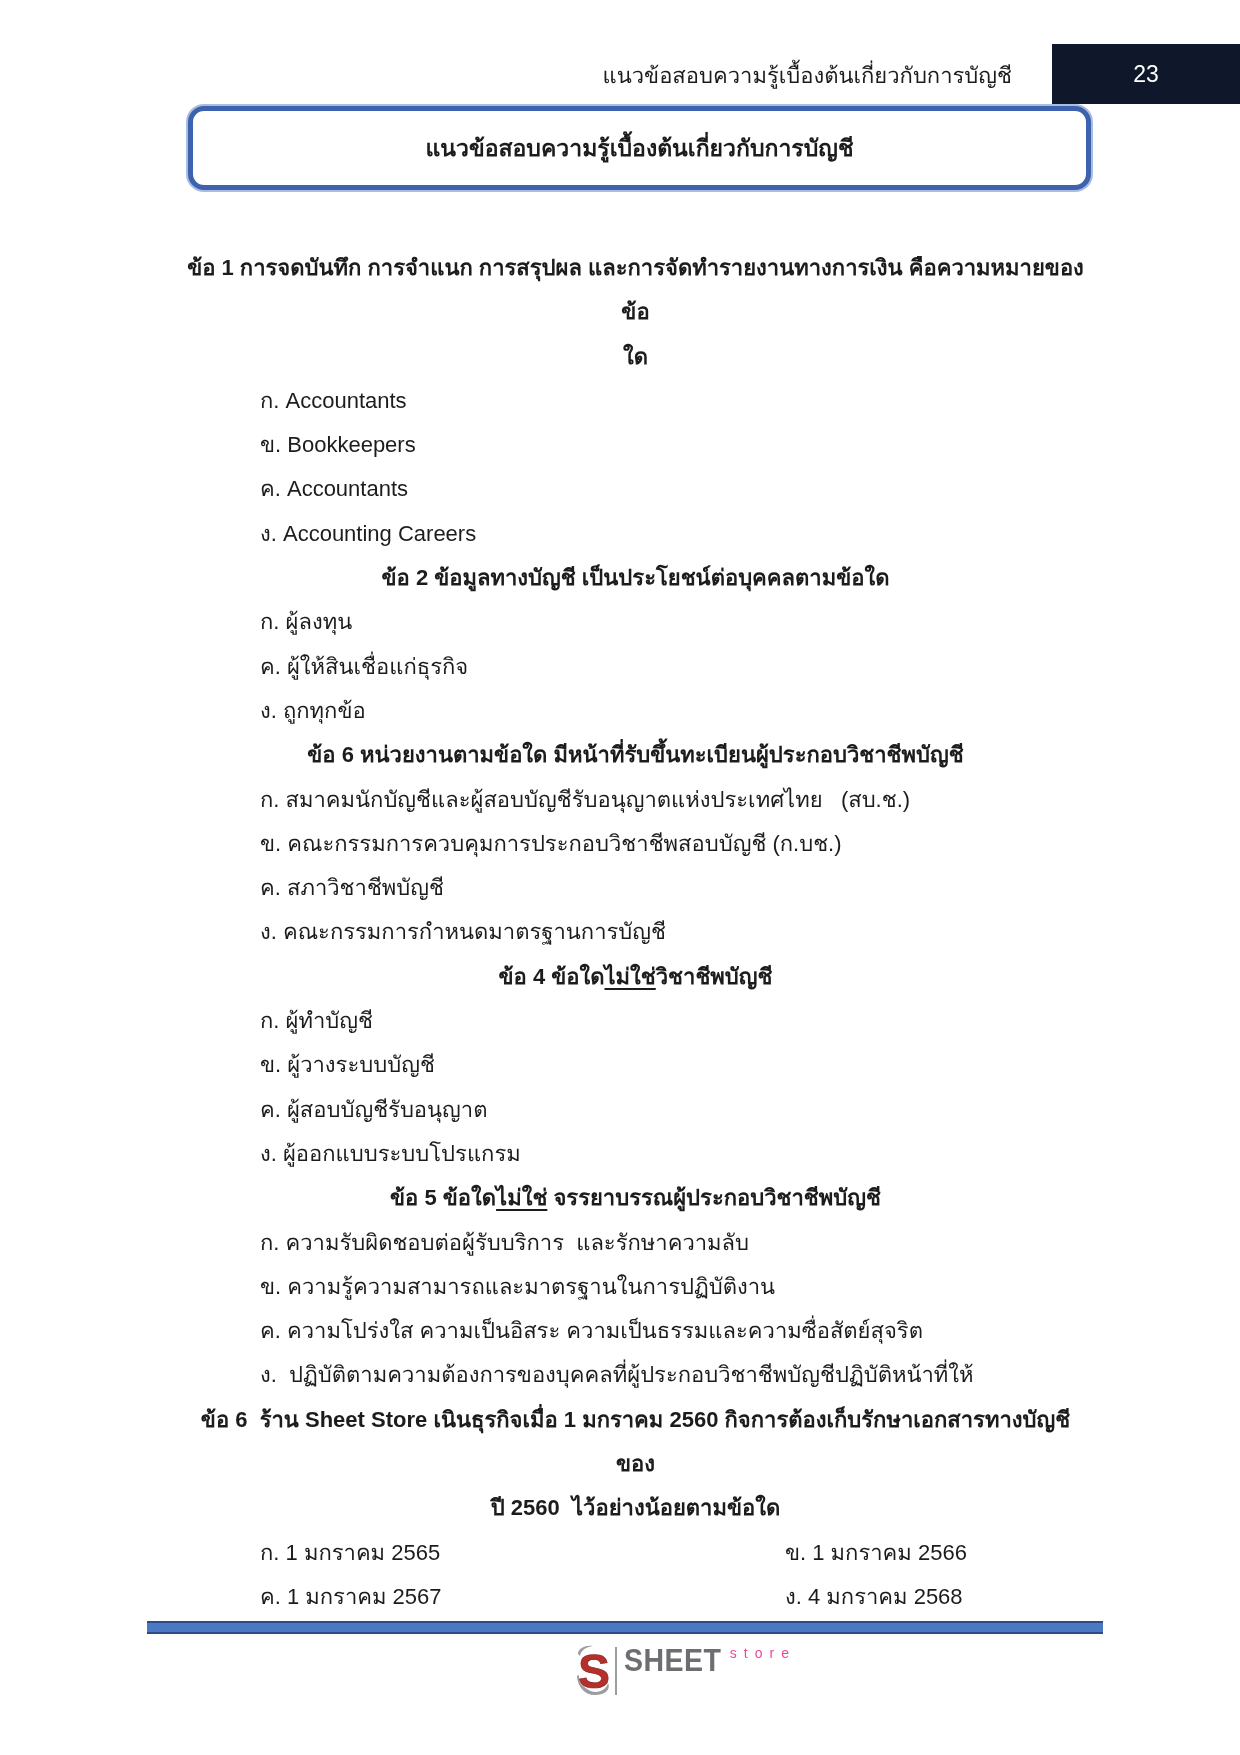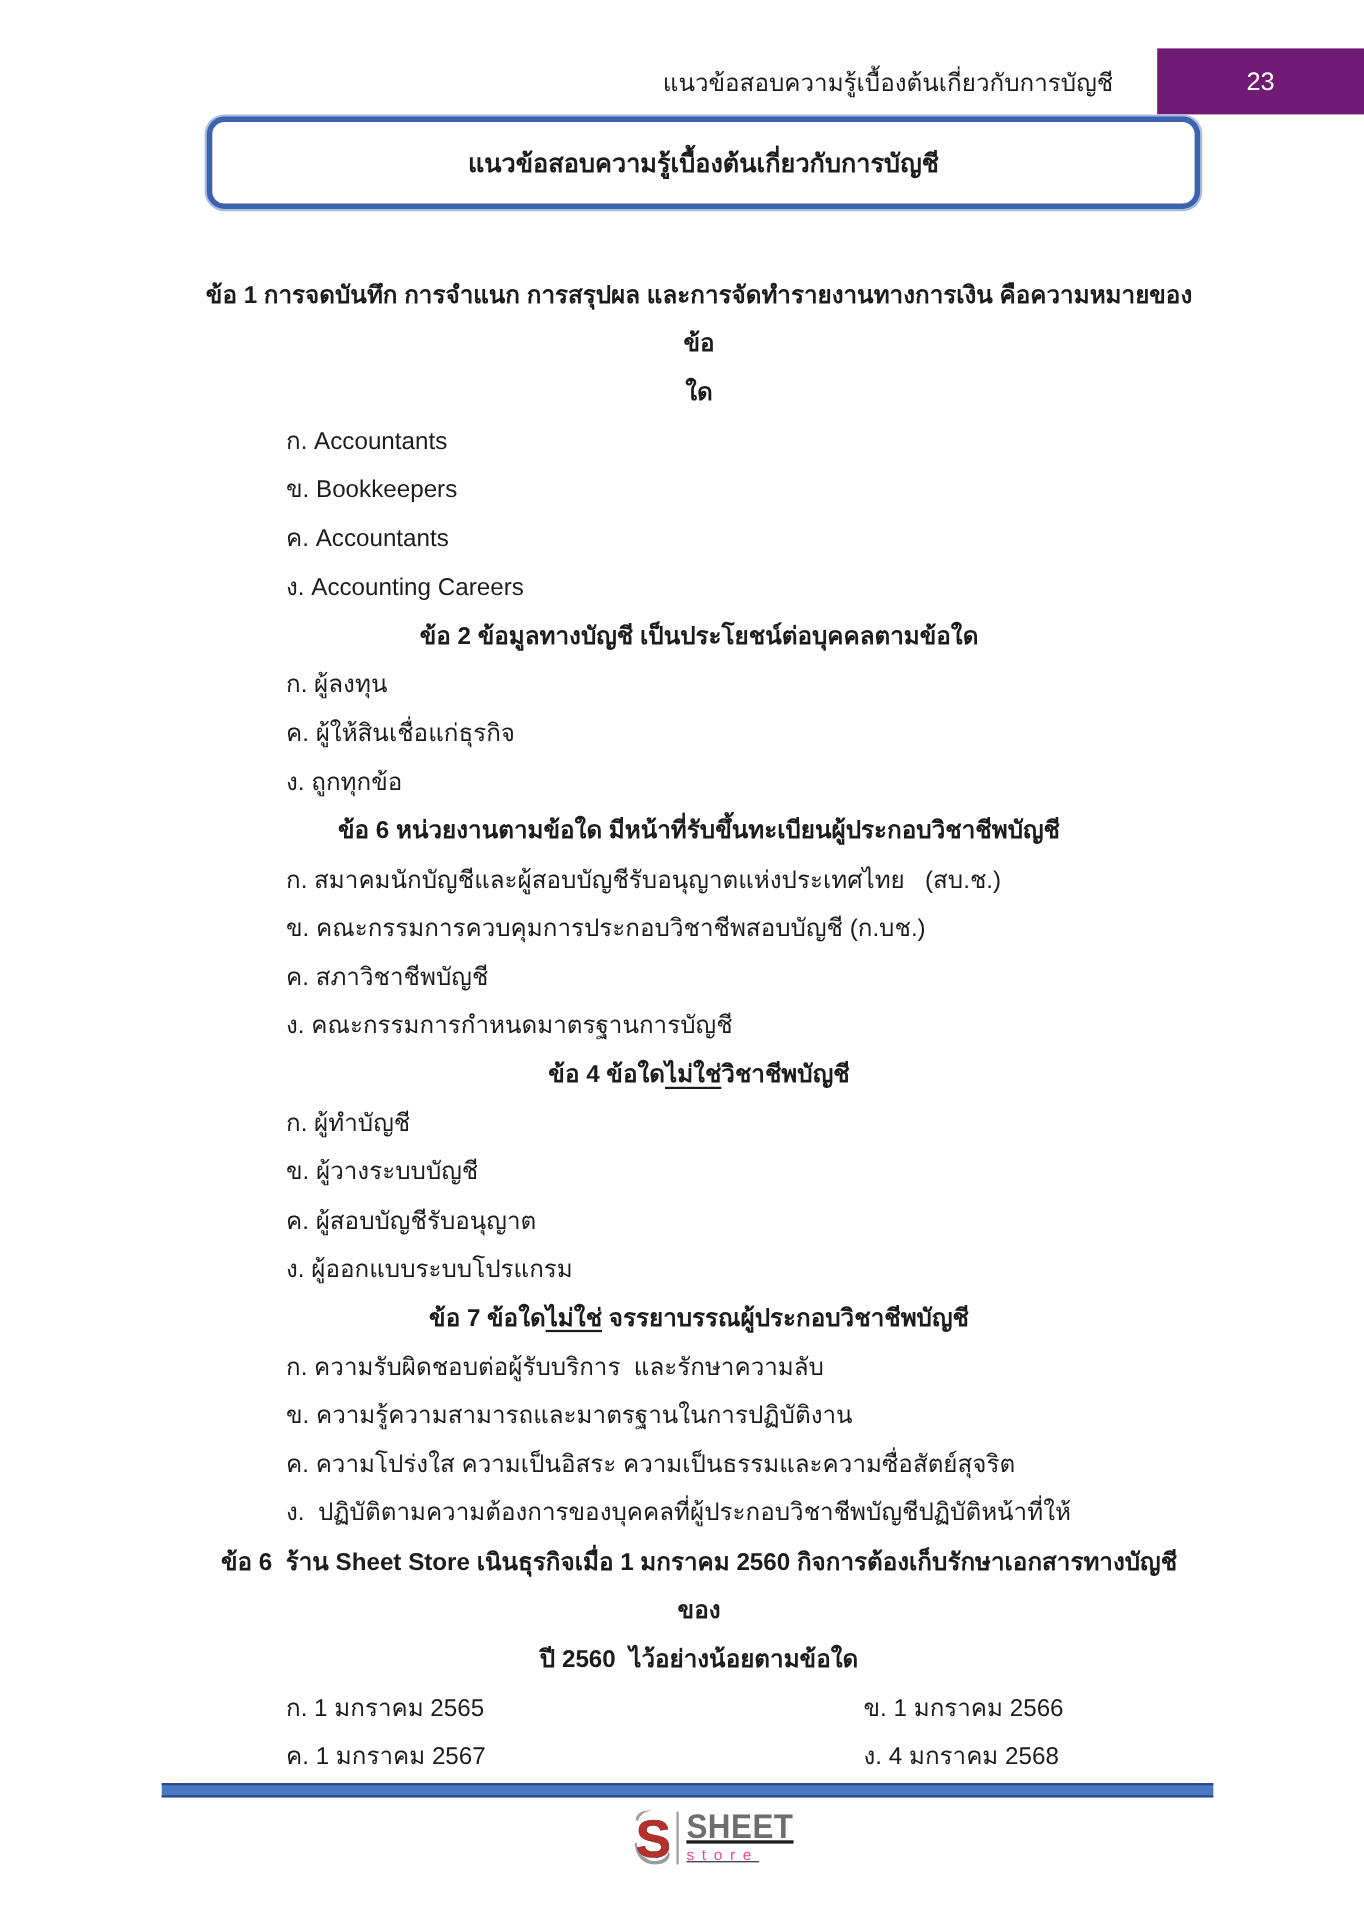--- a/index.html
+++ b/index.html
@@ -9,21 +9,21 @@
     font-family:"Liberation Sans", sans-serif;
     overflow:hidden;
   }
   
   .page-header-text {
     position:absolute; top:58px; right:228px;
     font-size:22px; white-space:nowrap;
   }
   .page-number-box {
     position:absolute; top:44px; left:1052px; width:188px; height:60px;
-    background:#701a75; color:#ffffff;
+    background:#0f172a; color:#ffffff;
     display:flex; align-items:center; justify-content:center;
     font-size:23px;
   }
   
   .title-box {
     position:absolute; left:188px; top:106px; width:903px; height:84px;
     box-sizing:border-box;
     border:5px solid #3e63ae; border-radius:16px;
     box-shadow:0 0 0 2px #aabcdf;
     display:flex; align-items:center; justify-content:center;
@@ -54,21 +54,21 @@
     background:#4a78c4;
     border-top:2px solid #2c4c88; border-bottom:2px solid #2c4c88;
   }
   .logo {
     position:absolute; left:574px; top:1644px;
     display:flex; align-items:flex-start;
   }
   .logo-divider {
     width:2px; height:48px; background:#9b9da0; margin:3px 7px 0 5px;
   }
-  .logo-textcol { display:flex; flex-direction:column;text-decoration:underline; }
+  .logo-textcol { display:flex; flex-direction:row; }
   .logo-brand {
     font-size:31px; font-weight:700; color:#6d6e71; line-height:33px;
     transform:scaleX(.92); transform-origin:left;
     letter-spacing:0.5px;
   }
   .logo-sub {
     font-size:14px; color:#ec4899; letter-spacing:7px; margin-top:1px;
   }
 </style>
 </head>
@@ -107,21 +107,21 @@
       <div class="line choice"><span>ง. </span><span>คณะกรรมการกำหนดมาตรฐานการบัญชี</span></div>
     </div>
     <div class="q-block">
       <div class="line q-heading"><span>ข้อ 4 </span><span>ข้อใด</span><span class="ul-seg">ไม่ใช่</span><span>วิชาชีพบัญชี</span></div>
       <div class="line choice"><span>ก. </span><span>ผู้ทำบัญชี</span></div>
       <div class="line choice"><span>ข. </span><span>ผู้วางระบบบัญชี</span></div>
       <div class="line choice"><span>ค. </span><span>ผู้สอบบัญชีรับอนุญาต</span></div>
       <div class="line choice"><span>ง. </span><span>ผู้ออกแบบระบบโปรแกรม</span></div>
     </div>
     <div class="q-block">
-      <div class="line q-heading"><span>ข้อ 7 </span><span>ข้อใด</span><span class="ul-seg">ไม่ใช่</span><span> จรรยาบรรณผู้ประกอบวิชาชีพบัญชี</span></div>
+      <div class="line q-heading"><span>ข้อ 5 </span><span>ข้อใด</span><span class="ul-seg">ไม่ใช่</span><span> จรรยาบรรณผู้ประกอบวิชาชีพบัญชี</span></div>
       <div class="line choice"><span>ก. </span><span>ความรับผิดชอบต่อผู้รับบริการ  และรักษาความลับ</span></div>
       <div class="line choice"><span>ข. </span><span>ความรู้ความสามารถและมาตรฐานในการปฏิบัติงาน</span></div>
       <div class="line choice"><span>ค. </span><span>ความโปร่งใส ความเป็นอิสระ ความเป็นธรรมและความซื่อสัตย์สุจริต</span></div>
       <div class="line choice"><span>ง. </span><span> ปฏิบัติตามความต้องการของบุคคลที่ผู้ประกอบวิชาชีพบัญชีปฏิบัติหน้าที่ให้</span></div>
     </div>
     <div class="q-block">
       <div class="line q-heading"><span>ข้อ 6 </span><span> ร้าน Sheet Store เนินธุรกิจเมื่อ 1 มกราคม 2560 กิจการต้องเก็บรักษาเอกสารทางบัญชีของ</span></div>
       <div class="line q-heading">ปี 2560  ไว้อย่างน้อยตามข้อใด</div>
       <div class="choice-grid">
         <div class="line choice"><span>ก. </span><span>1 มกราคม 2565</span></div>

